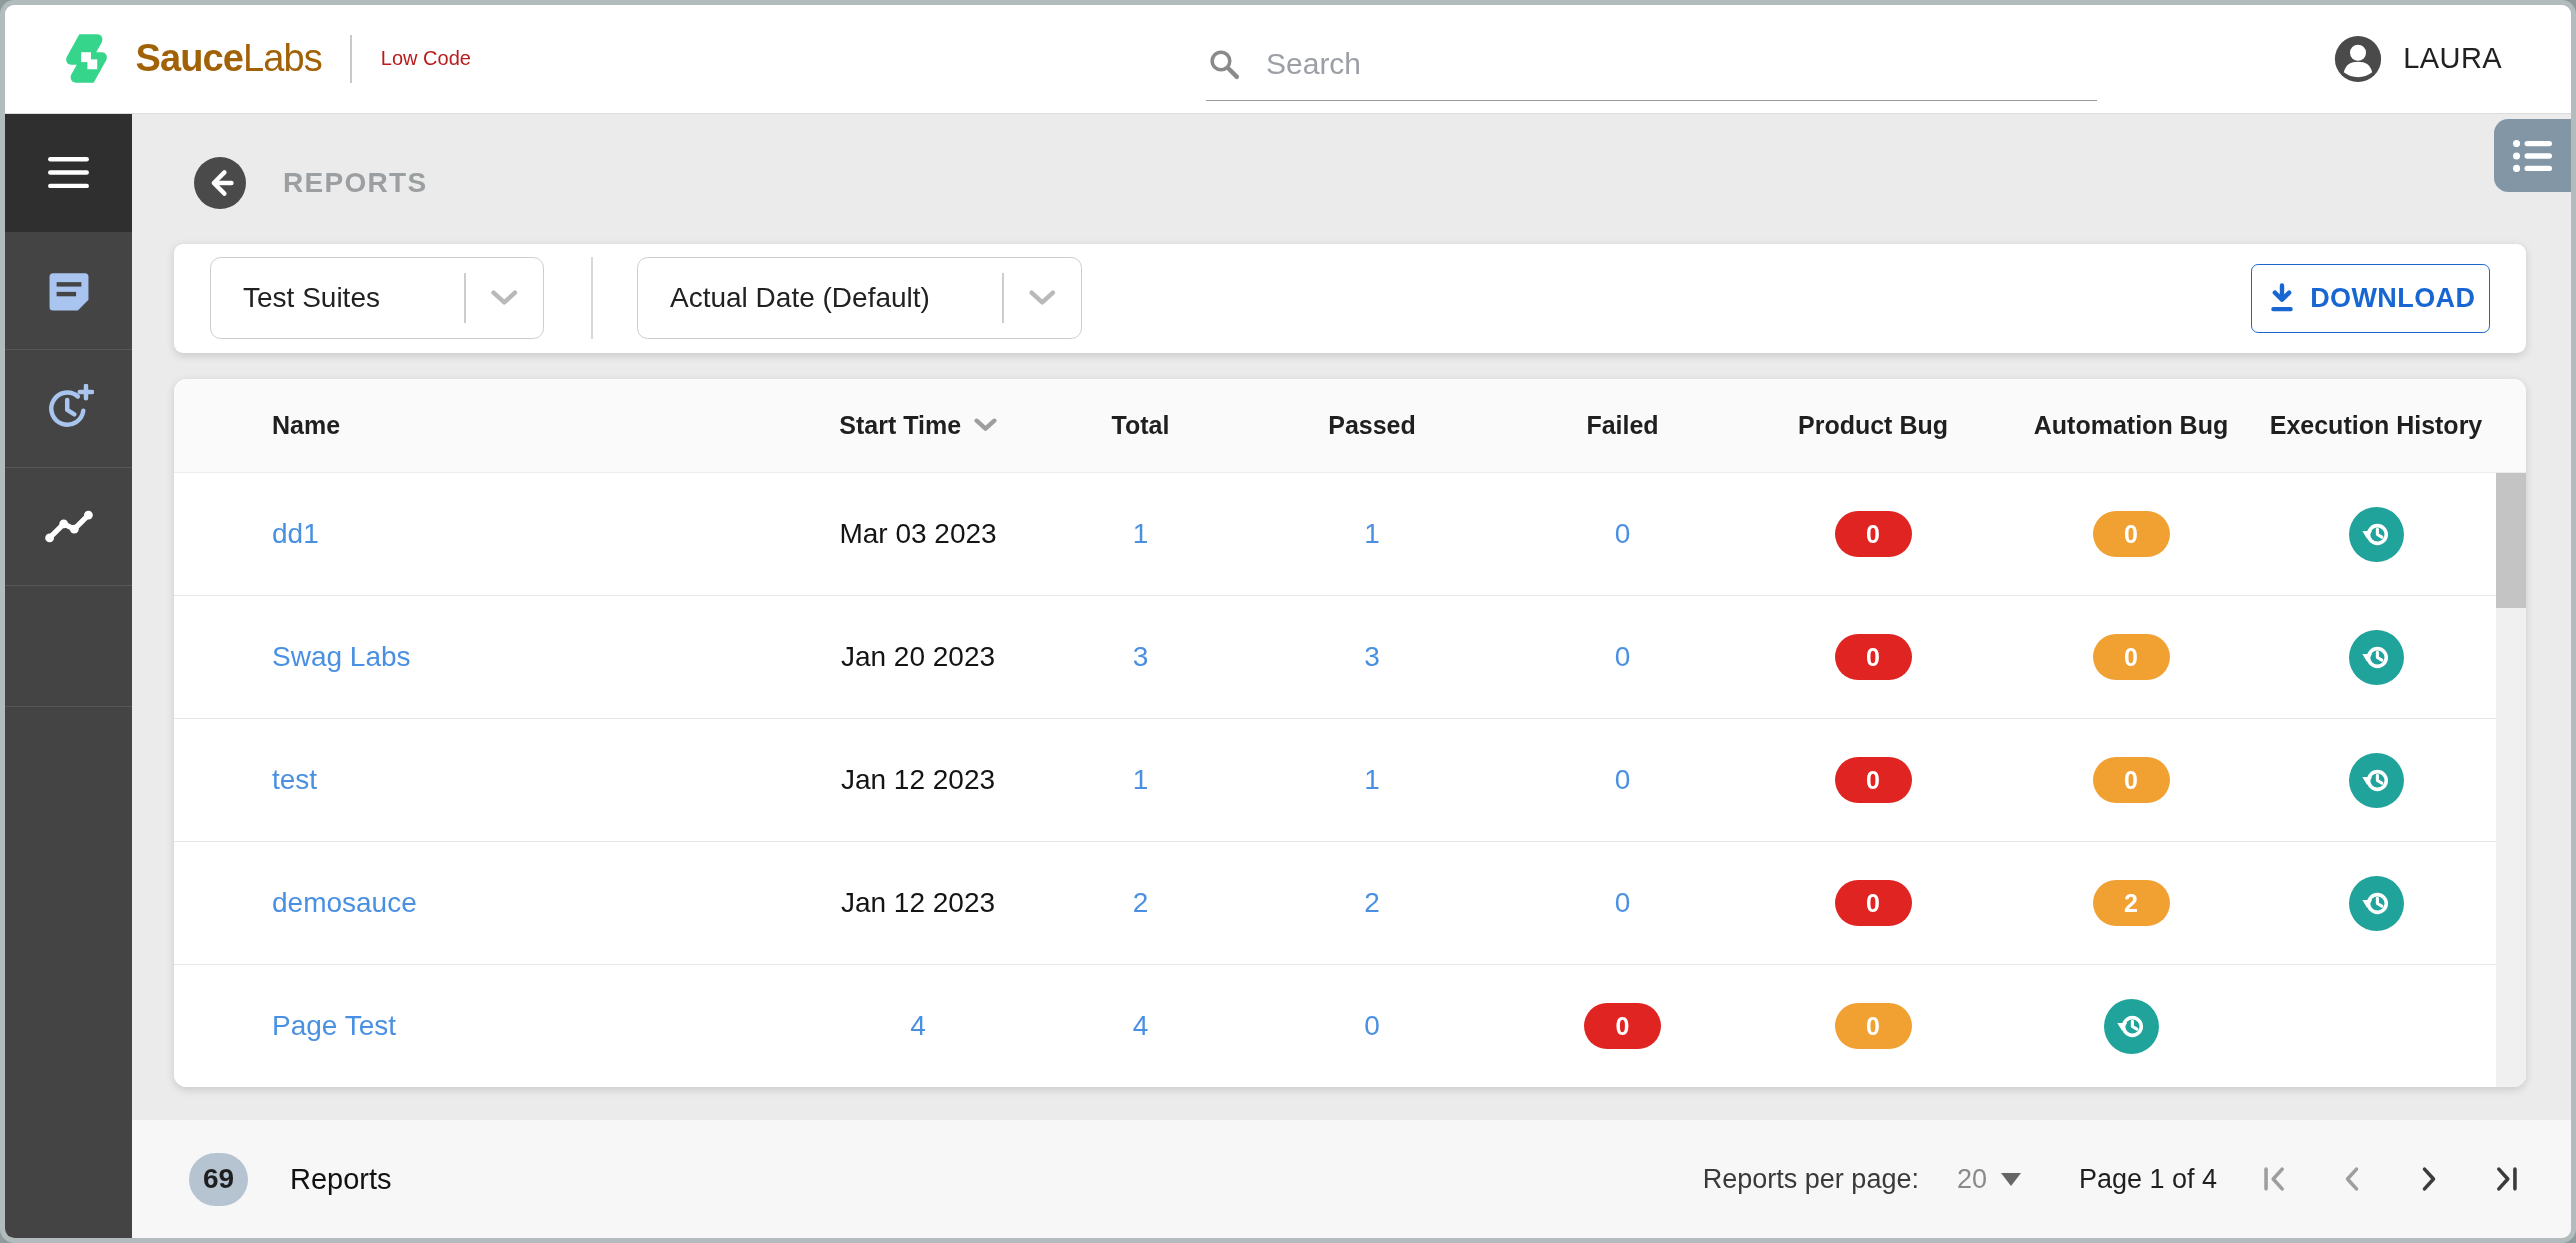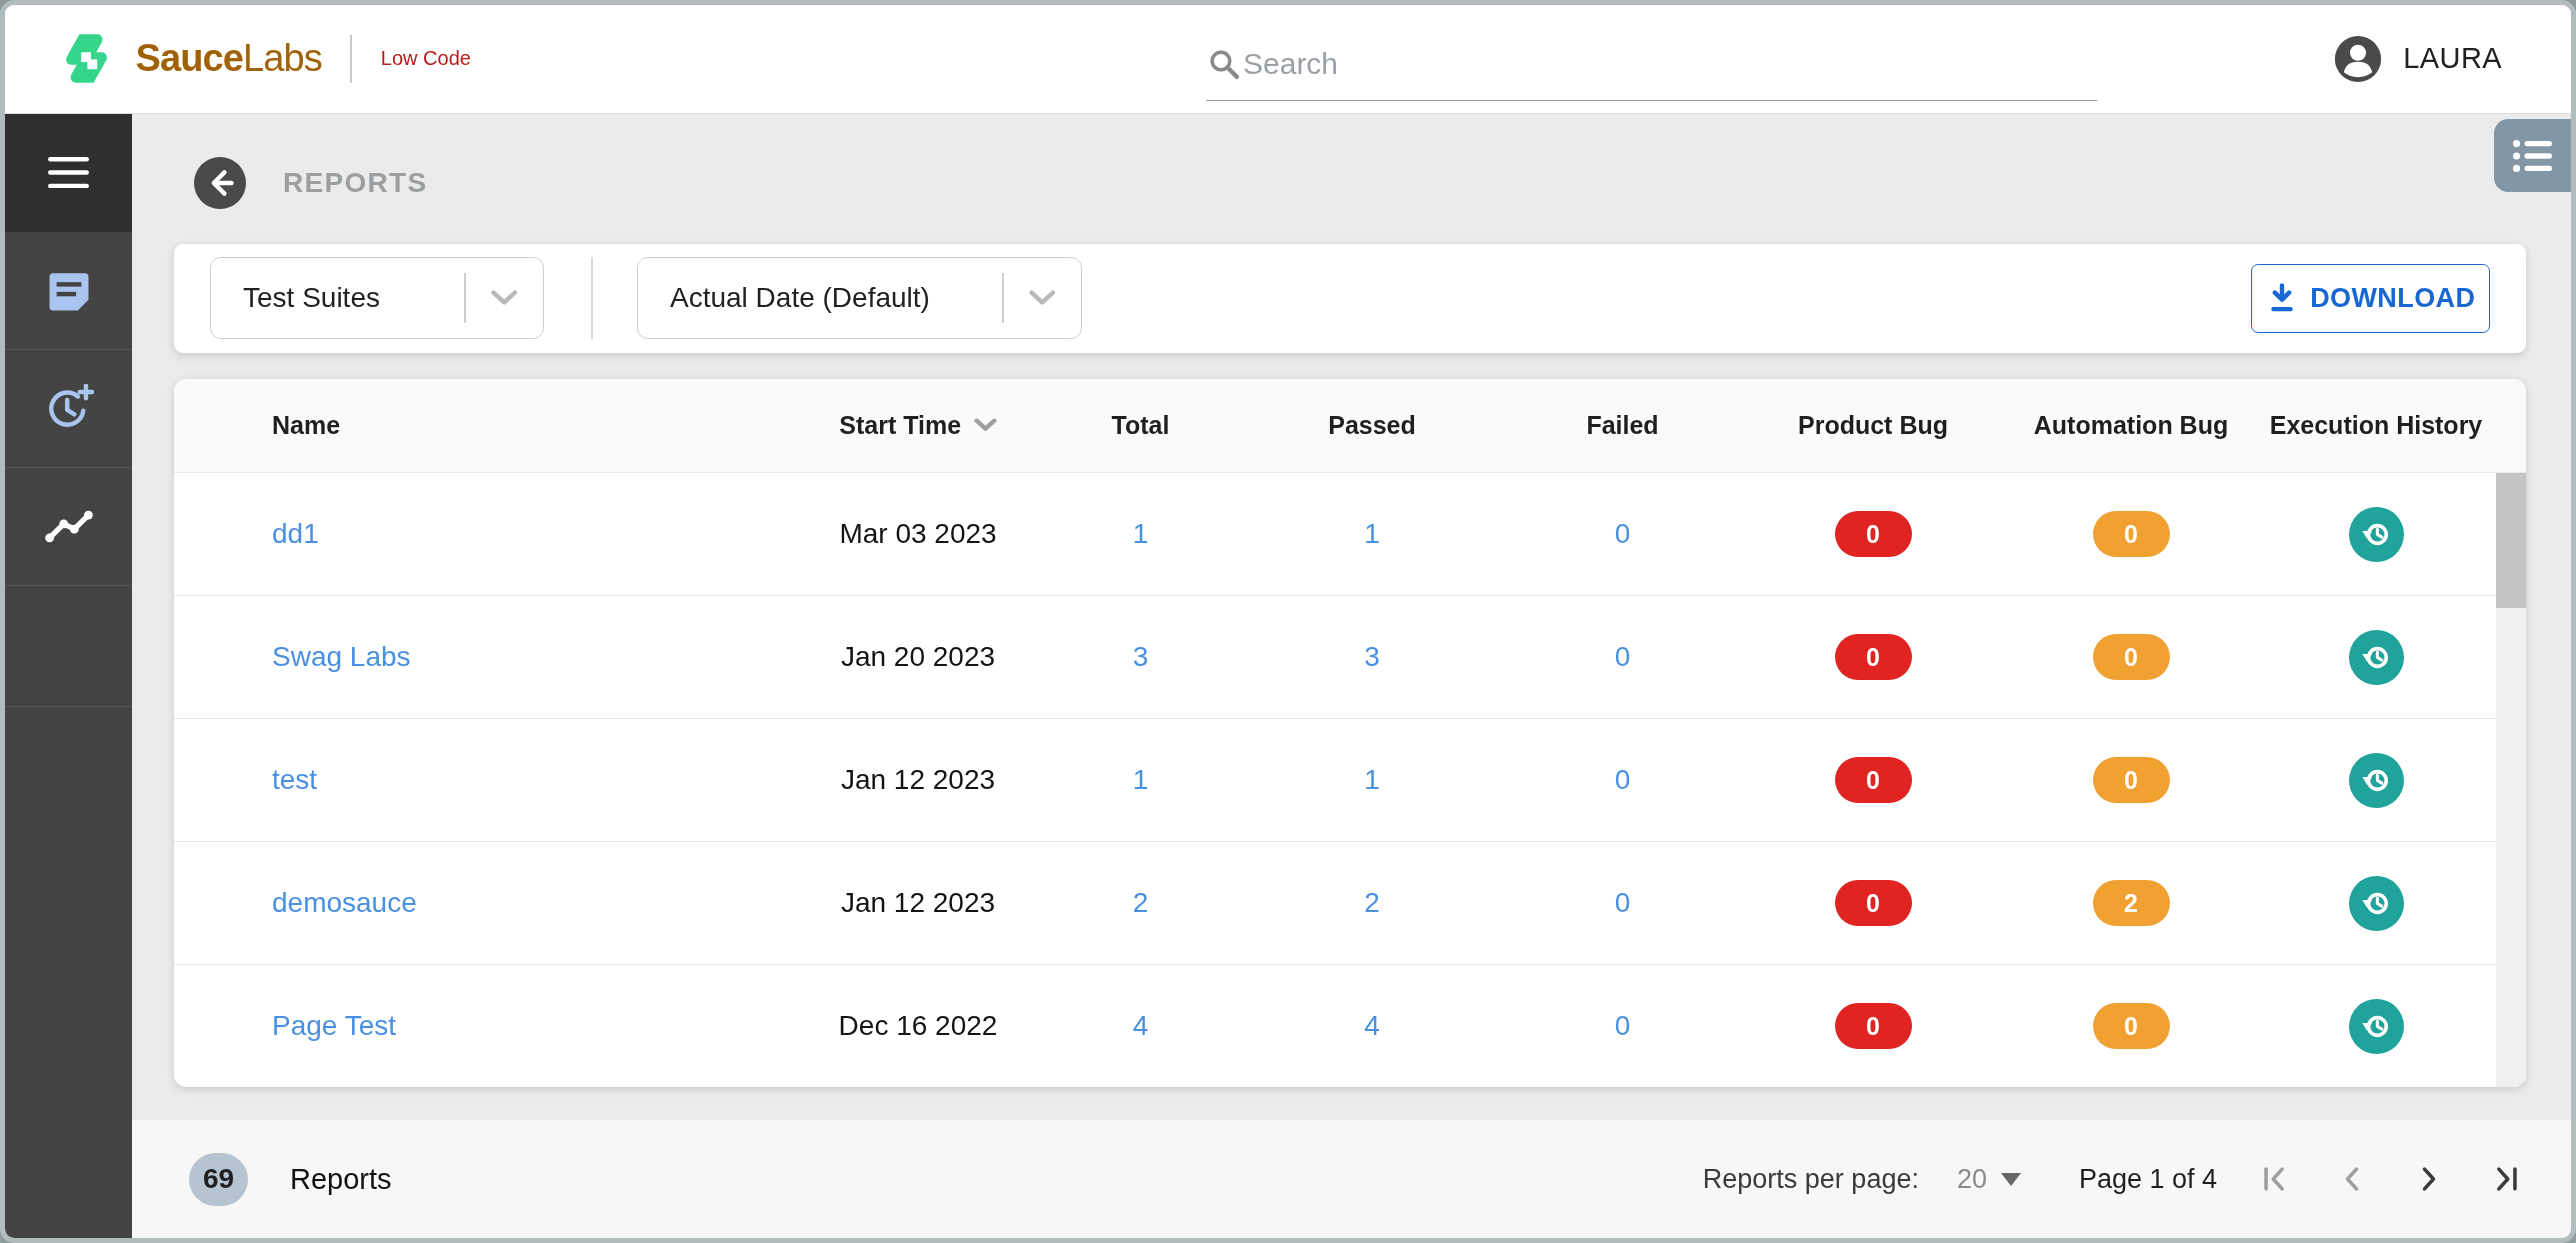--- a/index.html
+++ b/index.html
@@ -11,21 +11,21 @@
   }
   .window{position:relative;width:2576px;height:1243px;border:5.3px solid #b2bcbc;border-radius:14.3px;
           overflow:hidden;background:var(--bg);}
   
   .topbar{position:absolute;left:0;top:0;width:100%;height:109px;background:#fff;border-bottom:1.8px solid #dcdcdc;z-index:5;}
   .brand{position:absolute;left:52px;top:0;height:107px;display:flex;align-items:center;gap:19.6px;}
   .brand-name{font-size:38px;color:#a16207;letter-spacing:-0.9px;}
   .brand-name b{font-weight:700;}
   .brand-divider{width:1.8px;height:48px;background:#c9c9c9;margin:0 9px;}
   .brand-product{font-size:20px;color:#b91c1c;}
-  .searchwrap{position:absolute;left:1201px;top:23px;width:891px;height:73px;display:flex;align-items:center;border-bottom:1.8px solid #9a9a9a;}
+  .searchwrap{position:absolute;left:1201px;top:23px;width:891px;height:73px;display:flex;align-items:center;gap:23px;border-bottom:1.8px solid #9a9a9a;}
   .search-ph{font-size:30px;color:#9aa0a6;}
   .userwrap{position:absolute;right:69px;top:0;height:107px;display:flex;align-items:center;gap:21.4px;}
   .username{font-size:29px;color:#212121;letter-spacing:0.4px;}
   
   .sidebar{position:absolute;left:0;top:109px;bottom:0;width:127px;background:#444;z-index:4;}
   .side-item{width:100%;height:118px;display:flex;align-items:center;justify-content:center;border-bottom:0.9px solid #575757;cursor:pointer;}
   .side-item.menu{background:#2f2f2f;border-bottom:none;}
   .side-item.blank{height:121px;background:transparent;}
   
   .content{position:absolute;left:127px;top:109px;right:0;bottom:0;}
@@ -360,21 +360,20 @@
                 <path d="M6 18 h11 l-5.5 9 z" fill="#fff"></path>
               </svg>
             </span>
           </div>
       </div>
 
       <div class="tgrid trow">
         <div class="td name">
             <a>Page Test</a>
           </div>
-        <div class="td">Dec 16 2022</div>
         <div class="td">
             <a>4</a>
           </div>
         <div class="td">
             <a>4</a>
           </div>
         <div class="td">
             <a>0</a>
           </div>
         <div class="td">

